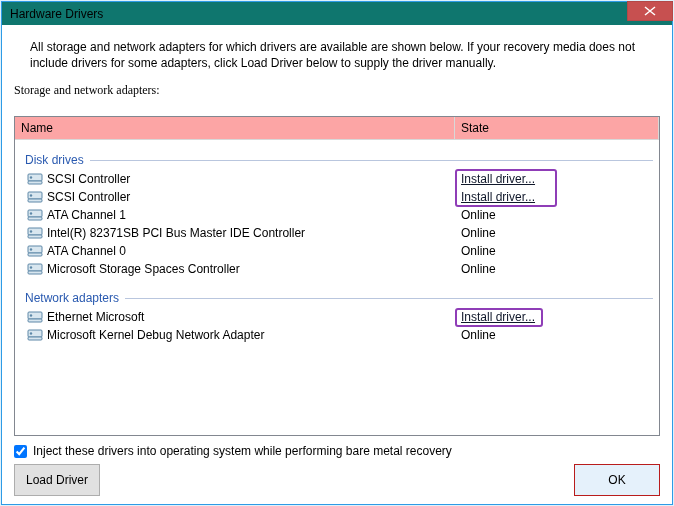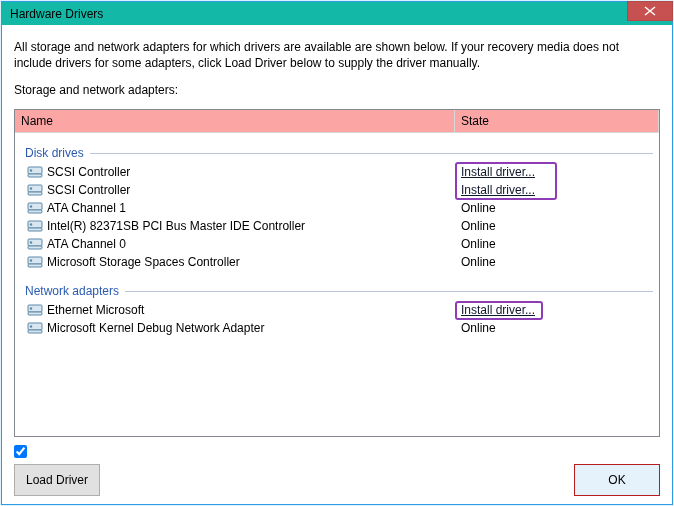--- a/index.html
+++ b/index.html
@@ -18,21 +18,21 @@
   height: 504px;
   margin: 1px;
   background: #fff;
   border: 1px solid #2e9be6;
   border-top: none;
   display: flex;
   flex-direction: column;
 }
 .titlebar {
   height: 24px;
-  background: #14b8a6;
+  background: #0f766e;
   border-top: 1px solid #2e9be6;
   display: flex;
   align-items: center;
   padding-left: 8px;
   position: relative;
 }
 .title { font-size: 12px; color: #000; }
 .close-btn {
   position: absolute;
   top: -1px;
@@ -42,22 +42,22 @@
   display: flex;
   align-items: center;
   justify-content: center;
 }
 .content {
   padding: 10px 12px 8px 12px;
   flex: 1;
   display: flex;
   flex-direction: column;
 }
-.intro { margin: 4px 0 10px 0; line-height: 1.35; font-size: 12px; }
-.tbl-label { margin: 2px 0 12px 0; }
+.intro { margin: 4px 0 10px 16px; line-height: 1.35; font-size: 12px; }
+.tbl-label { margin: 2px 0 18px 0; font-family: Liberation Serif, serif; }
 .table-box {
   border: 1px solid #828790;
   flex: 1;
   background: #fff;
   display:flex;
   flex-direction:column;
   overflow:hidden;
 }
 .thead {
   display: flex;
@@ -285,20 +285,21 @@
               </span>
               <span>Microsoft Kernel Debug Network Adapter</span>
             </div>
             <div class="cell state"><span>Online</span></div>
           </div>
         </div>
     </div>
 
     <div class="checkbox-row">
       <input type="checkbox" id="cb" checked="" style="">
+      <label for="cb">Inject these drivers into operating system while performing bare metal recovery</label>
     </div>
 
     <div class="button-row">
       <div class="btn">Load Driver</div>
       <div class="btn ok">OK</div>
     </div>
   </div>
 </div>
 
 </body></html>

